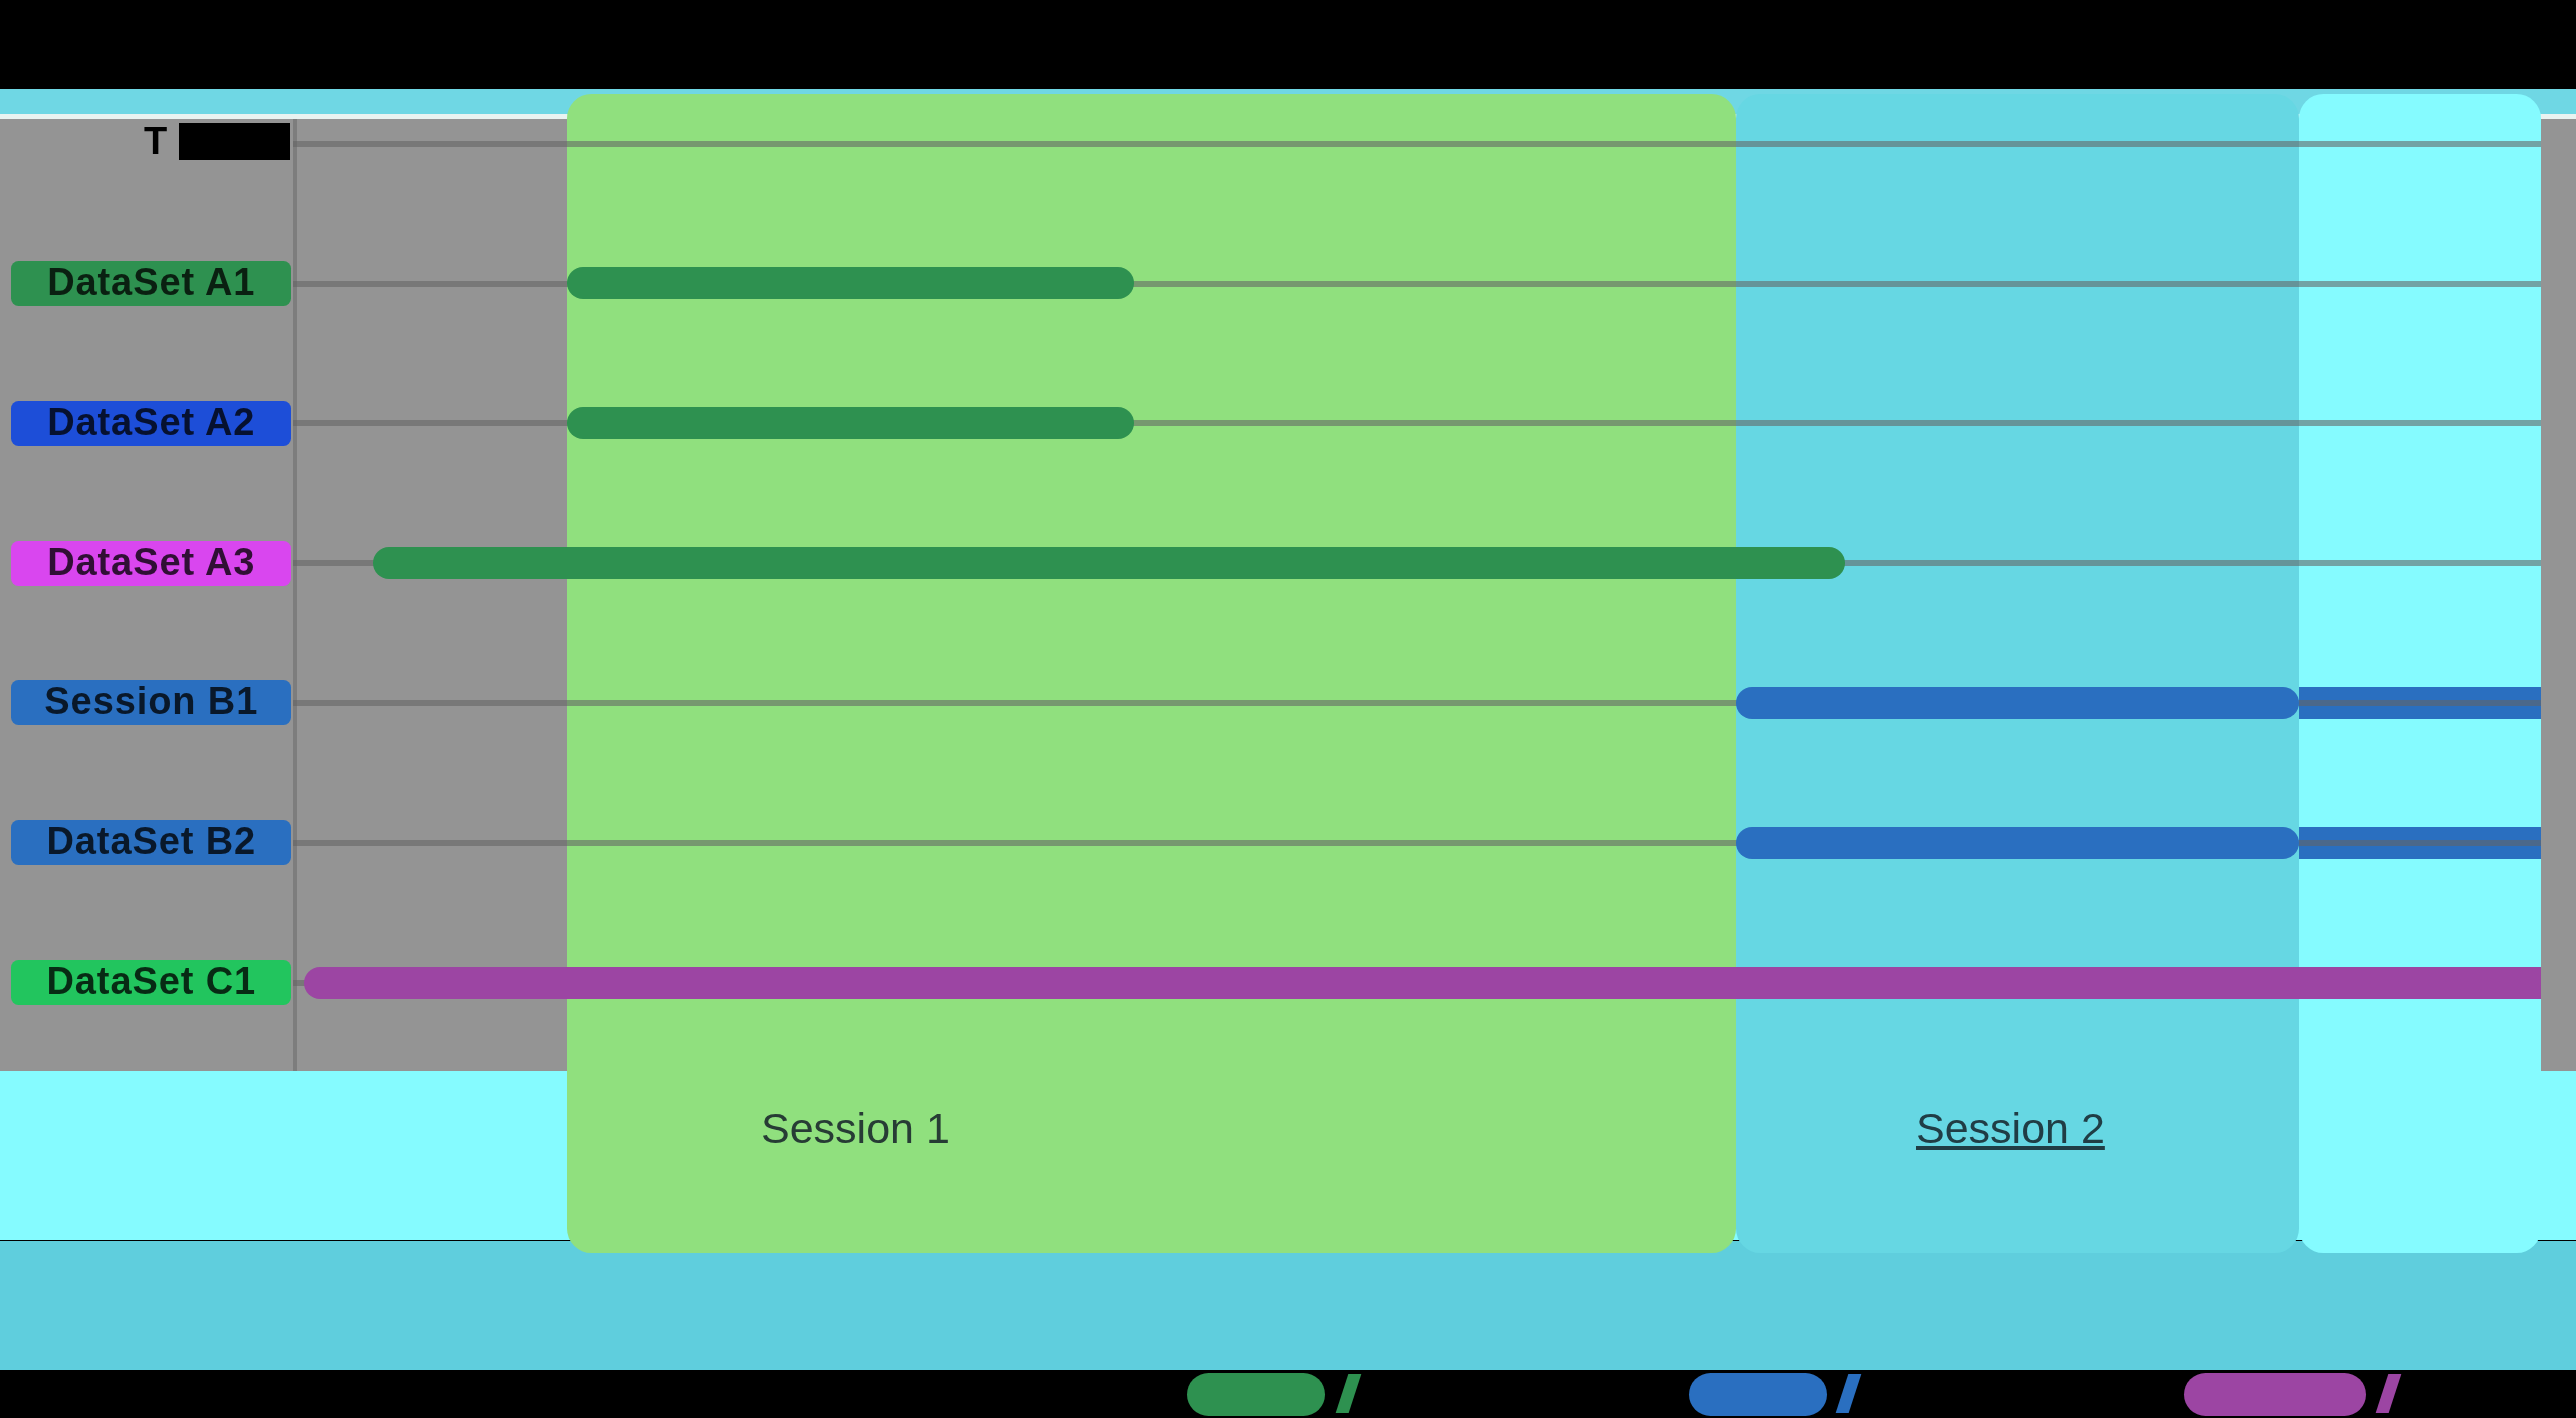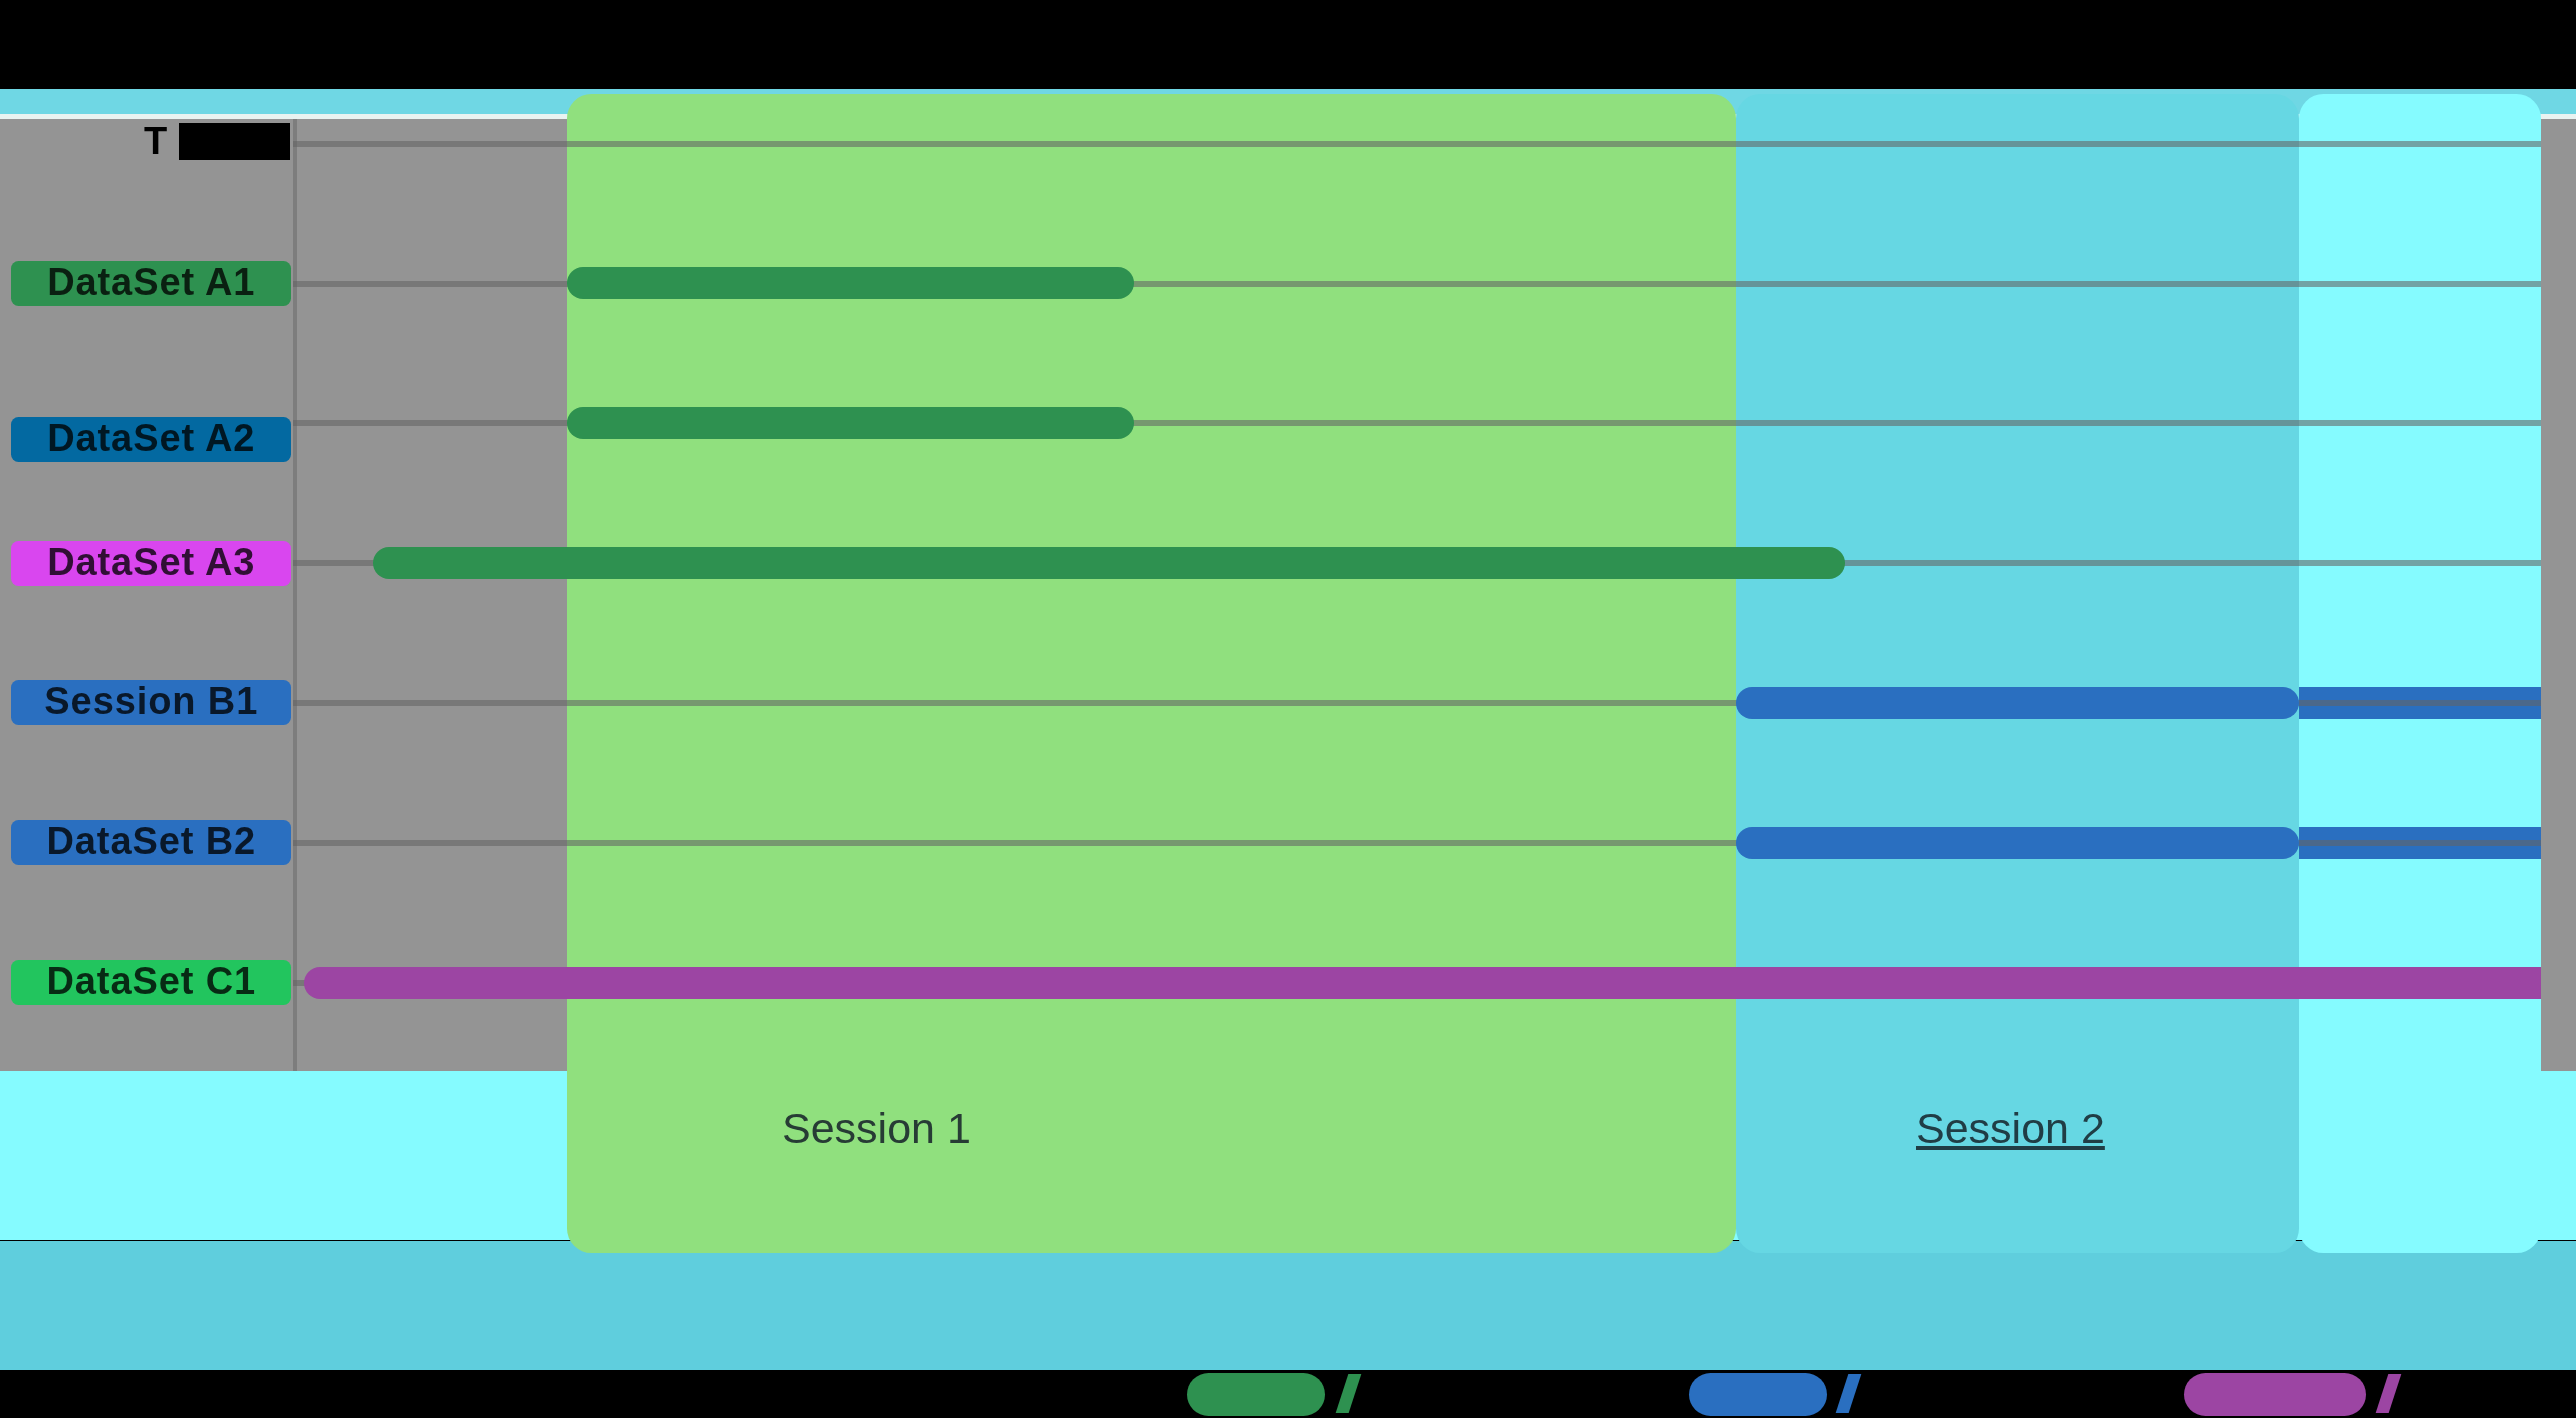--- a/index.html
+++ b/index.html
@@ -27,21 +27,21 @@
   
   .pill{left:11.3px;width:280px;height:45px;border-radius:7.5px;
         display:flex;align-items:flex-start;justify-content:center;}
   .pill span{font-size:38px;font-weight:bold;letter-spacing:0.9px;
              color:rgba(0,0,0,0.78);white-space:nowrap;}
   
   .hdr-t{left:144px;top:120px;font-size:38px;font-weight:bold;color:#000;}
   .hdr-box{left:179px;top:123px;width:111px;height:37px;background:#000;}
   
   .sess{font-size:43px;white-space:nowrap;}
-  .sess1{left:782px;top:1104px;color:#273c35;}
+  .sess1{left:761px;top:1104px;color:#273c35;}
   .sess2{left:1916px;top:1104px;color:#203d45;text-decoration:underline;}
   
   .legend-pill{top:1373px;height:43px;border-radius:21.6px;}
   .legend-slash{top:1374px;width:13px;height:39px;transform:skewX(-18deg);}
 </style>
 </head>
 <body>
 
 <div id="stage">
 
@@ -69,21 +69,21 @@
   <div class="abs bar" style="left:567px;top:267px;width:567px;background:#2e9150"></div>
   <div class="abs bar" style="left:567px;top:407px;width:567px;background:#2e9150"></div>
   <div class="abs bar" style="left:373px;top:547px;width:1472px;background:#2e9150"></div>
   <div class="abs bar" style="left:1736px;top:687px;width:563px;background:#2a6fc0"></div>
   <div class="abs bar" style="left:1736px;top:827px;width:563px;background:#2a6fc0"></div>
   <div class="abs bar" style="left:304px;top:967px;width:2237px;background:#9c45a3;border-radius:16px 0 0 16px"></div>
 
   <div class="abs pill" style="top:261px;background:#2e9150">
       <span>DataSet A1</span>
     </div>
-  <div class="abs pill" style="top:417px;background:#0369a1">
+  <div class="abs pill" style="top:401px;background:#1d4ed8">
       <span>DataSet A2</span>
     </div>
   <div class="abs pill" style="top:541px;background:#d946ef">
       <span>DataSet A3</span>
     </div>
   <div class="abs pill" style="top:680px;background:#2a6fc0">
       <span>Session B1</span>
     </div>
   <div class="abs pill" style="top:820px;background:#2a6fc0">
       <span>DataSet B2</span>

